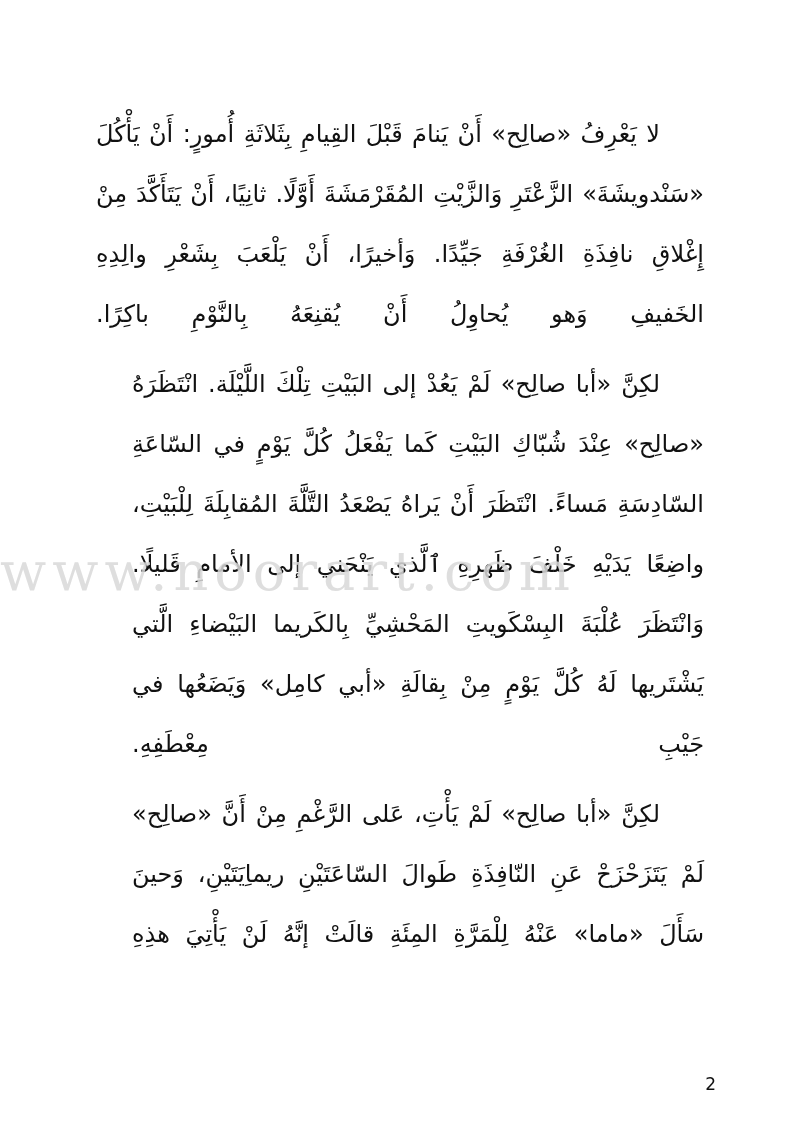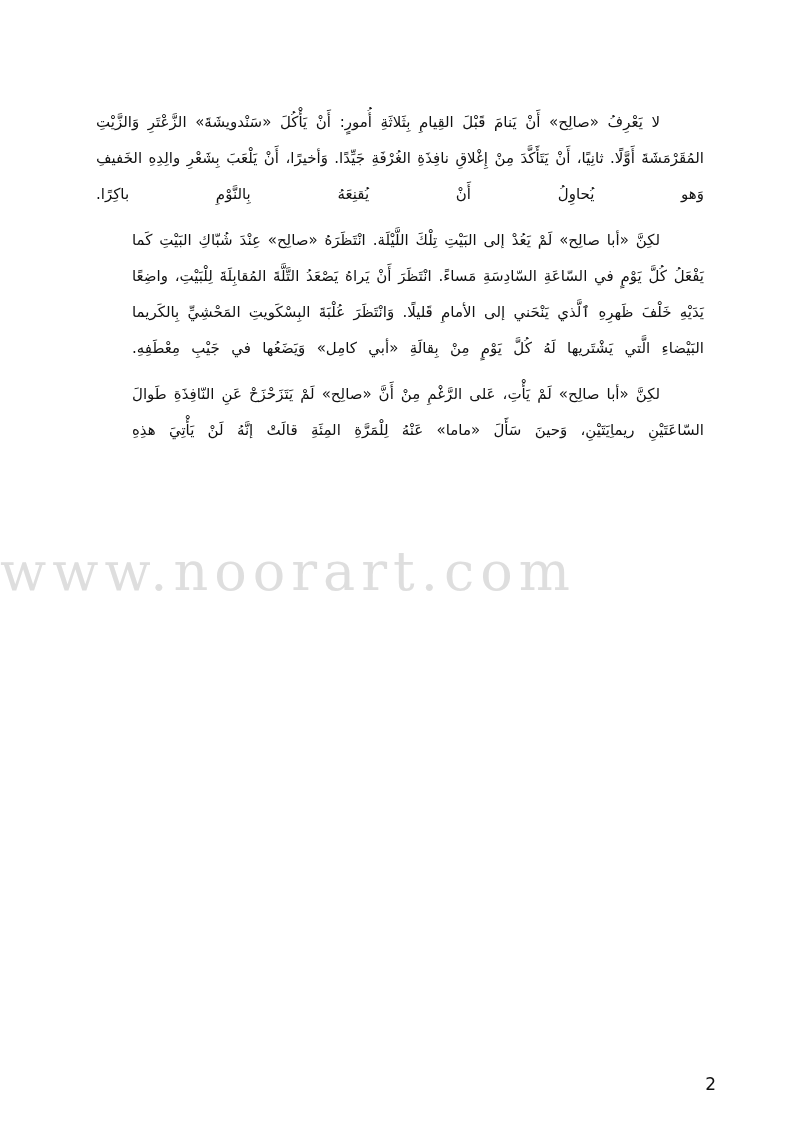--- a/index.html
+++ b/index.html
@@ -47,22 +47,22 @@
     direction: rtl;
     text-align: justify;
     text-align-last: justify;
     font-family: "DejaVu Sans", sans-serif;
     color: #111111;
     z-index: 2;
   }
 
   p.para {
     margin: 0 0 2px 0;
-    font-size: 15px;
-    line-height: 36px;
+    font-size: 24px;
+    line-height: 60px;
     text-indent: 44px;
     text-align: justify;
     text-align-last: right;
     word-spacing: 1px;
   }
   p.para.last-justify {
     text-align-last: justify;
   }
   p.para + p.para {
     margin-top: 10px;

